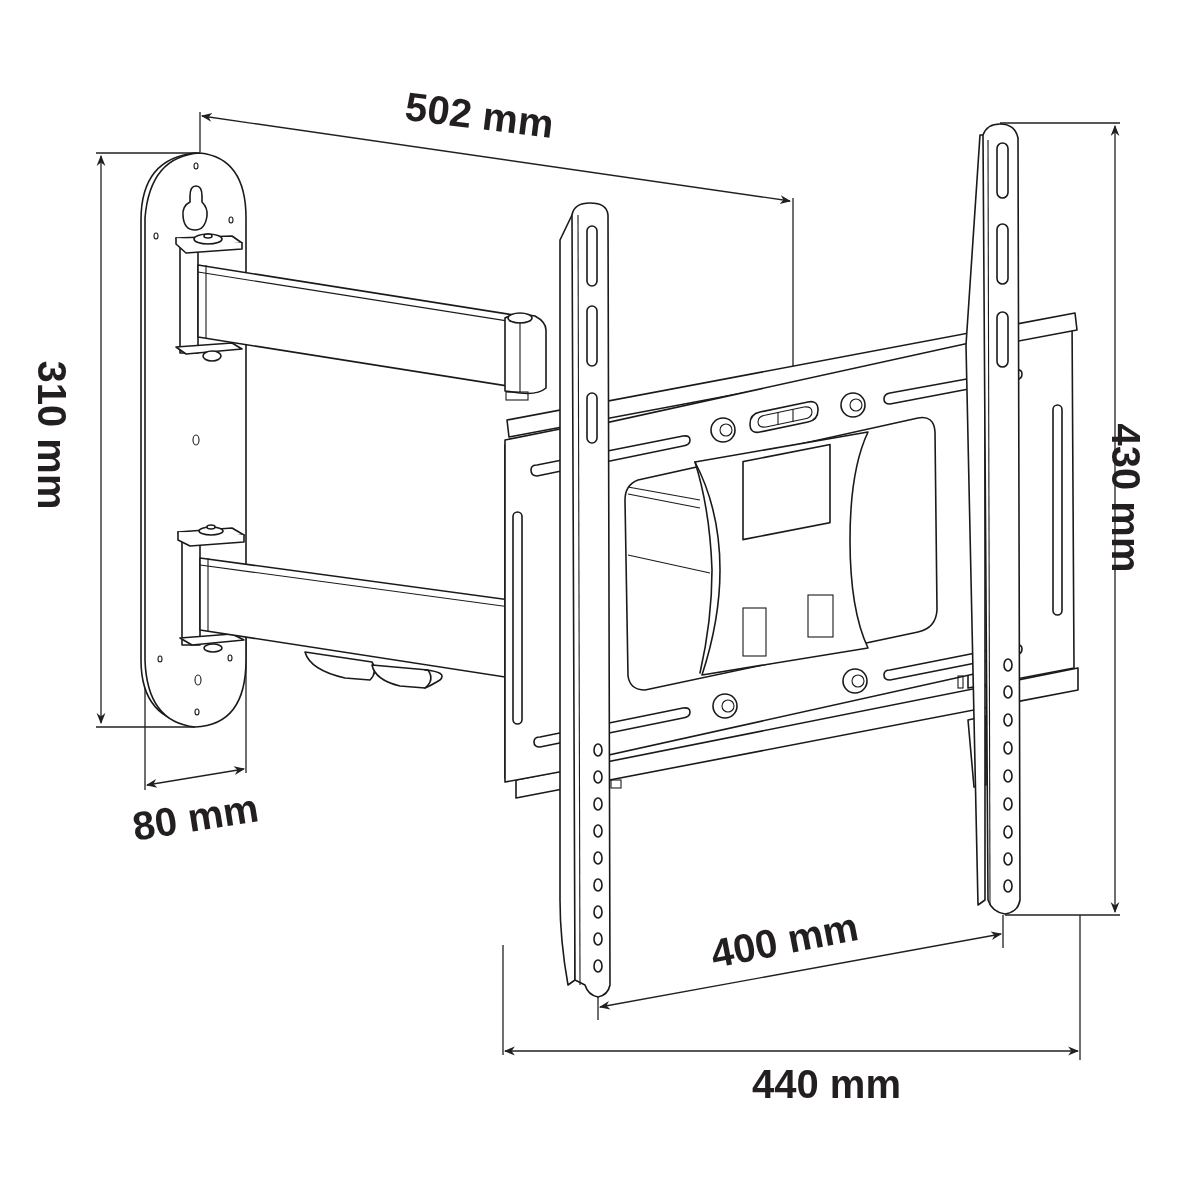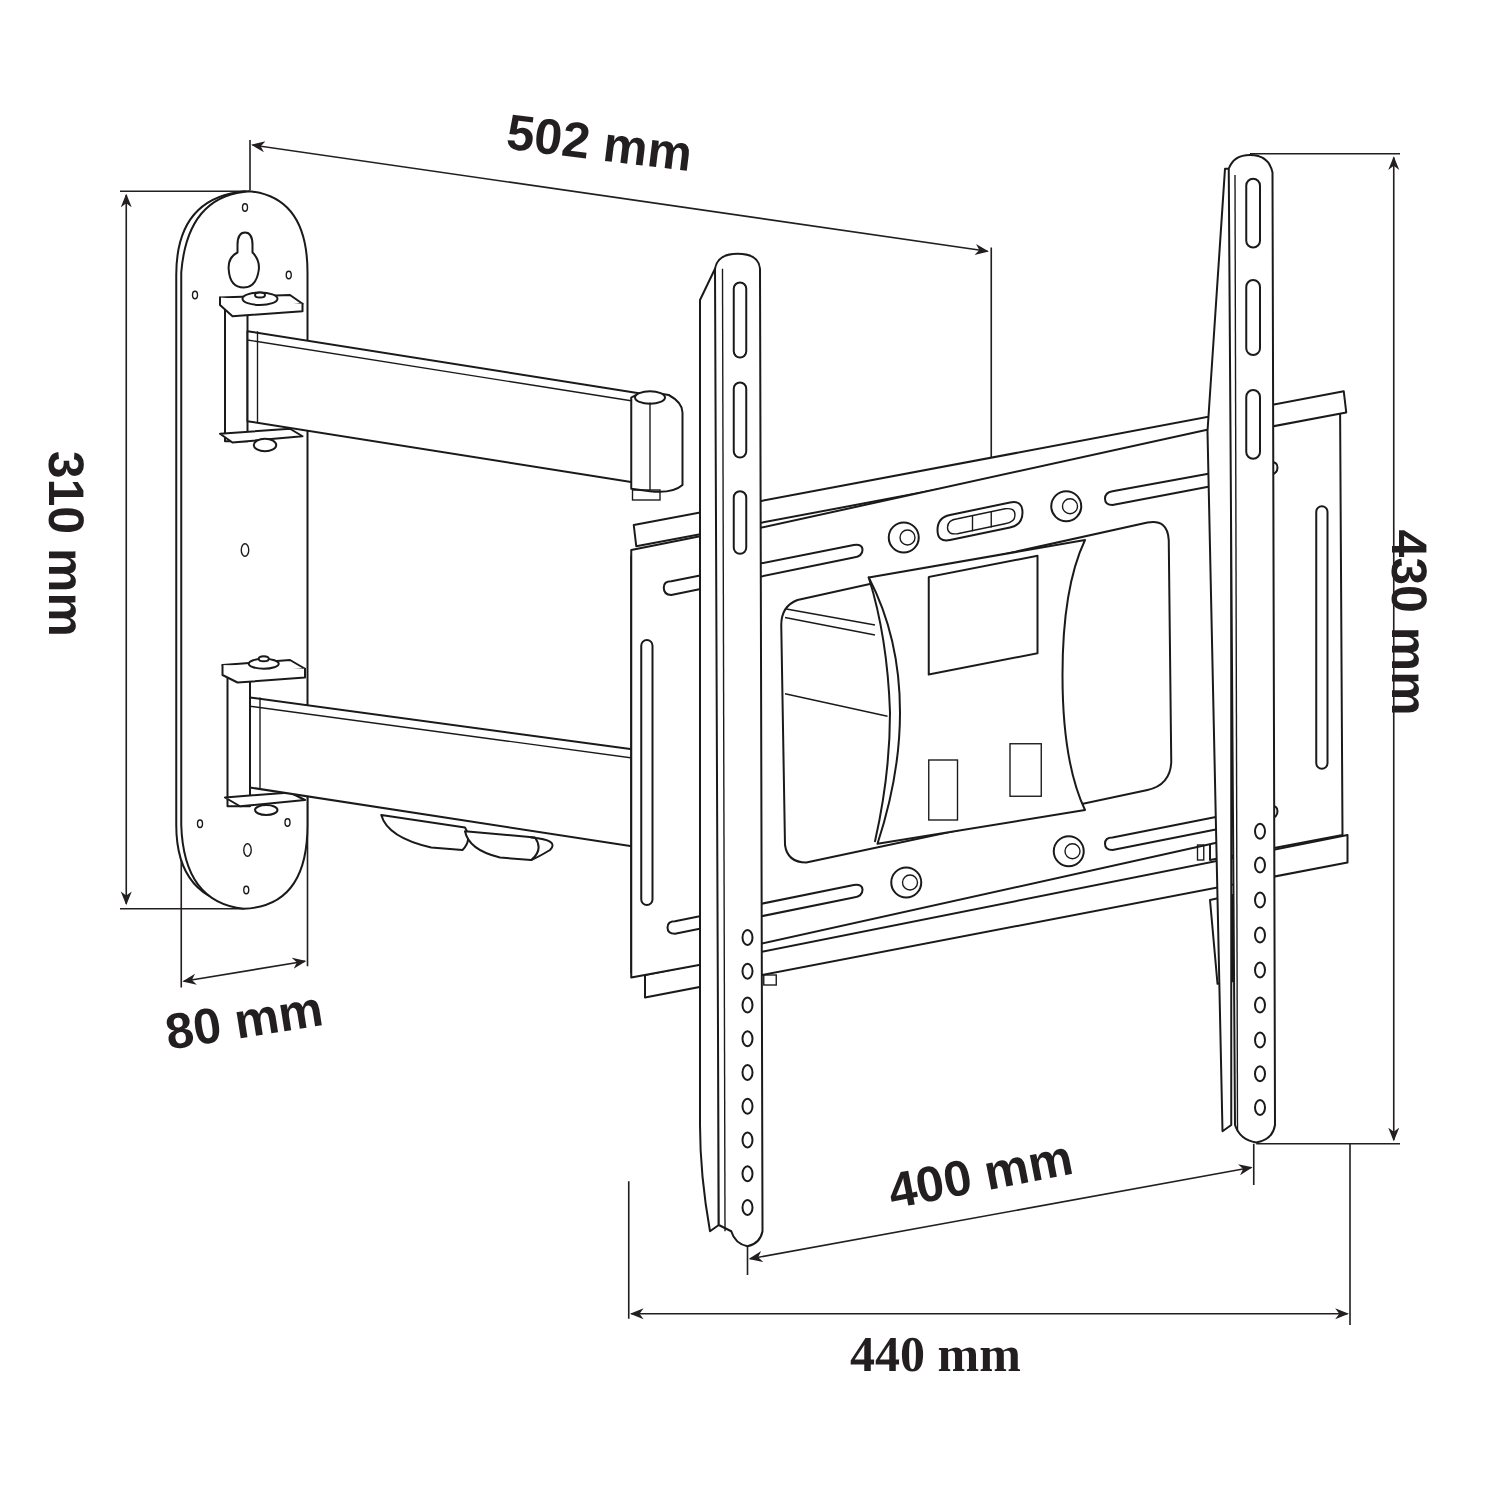--- a/index.html
+++ b/index.html
@@ -221,13 +221,13 @@
 <div class="dim-label" style="left:405px; top:95px; transform: rotate(7deg);">502 mm</div>
 
 <div class="dim-label" style="left:-22px; top:415px; transform: rotate(90deg);">310 mm</div>
 
 <div class="dim-label" style="left:132px; top:797px; transform: rotate(-9deg);">80 mm</div>
 
 <div class="dim-label" style="left:1052px; top:478px; transform: rotate(90deg);">430 mm</div>
 
 <div class="dim-label" style="left:710px; top:920px; transform: rotate(-11deg);">400 mm</div>
 
-<div class="dim-label" style="left:680px; top:1064px;font-family:Liberation Serif, serif;">440 mm</div>
+<div class="dim-label" style="left:752px; top:1064px;">440 mm</div>
 
 </body></html>

